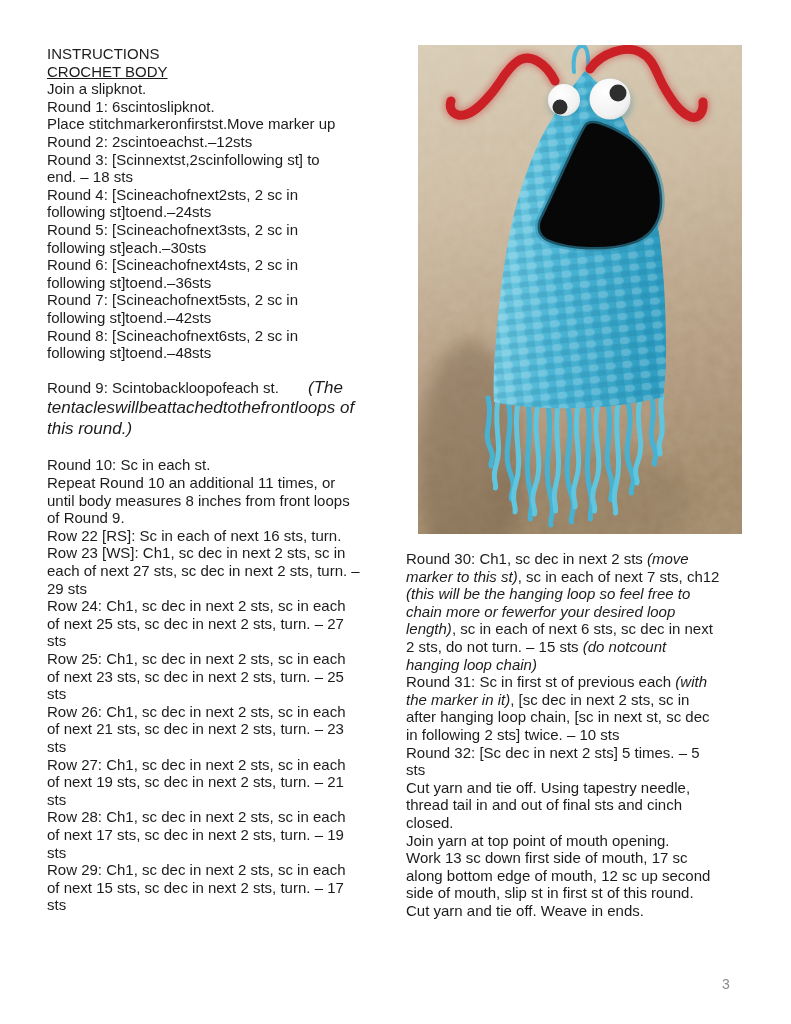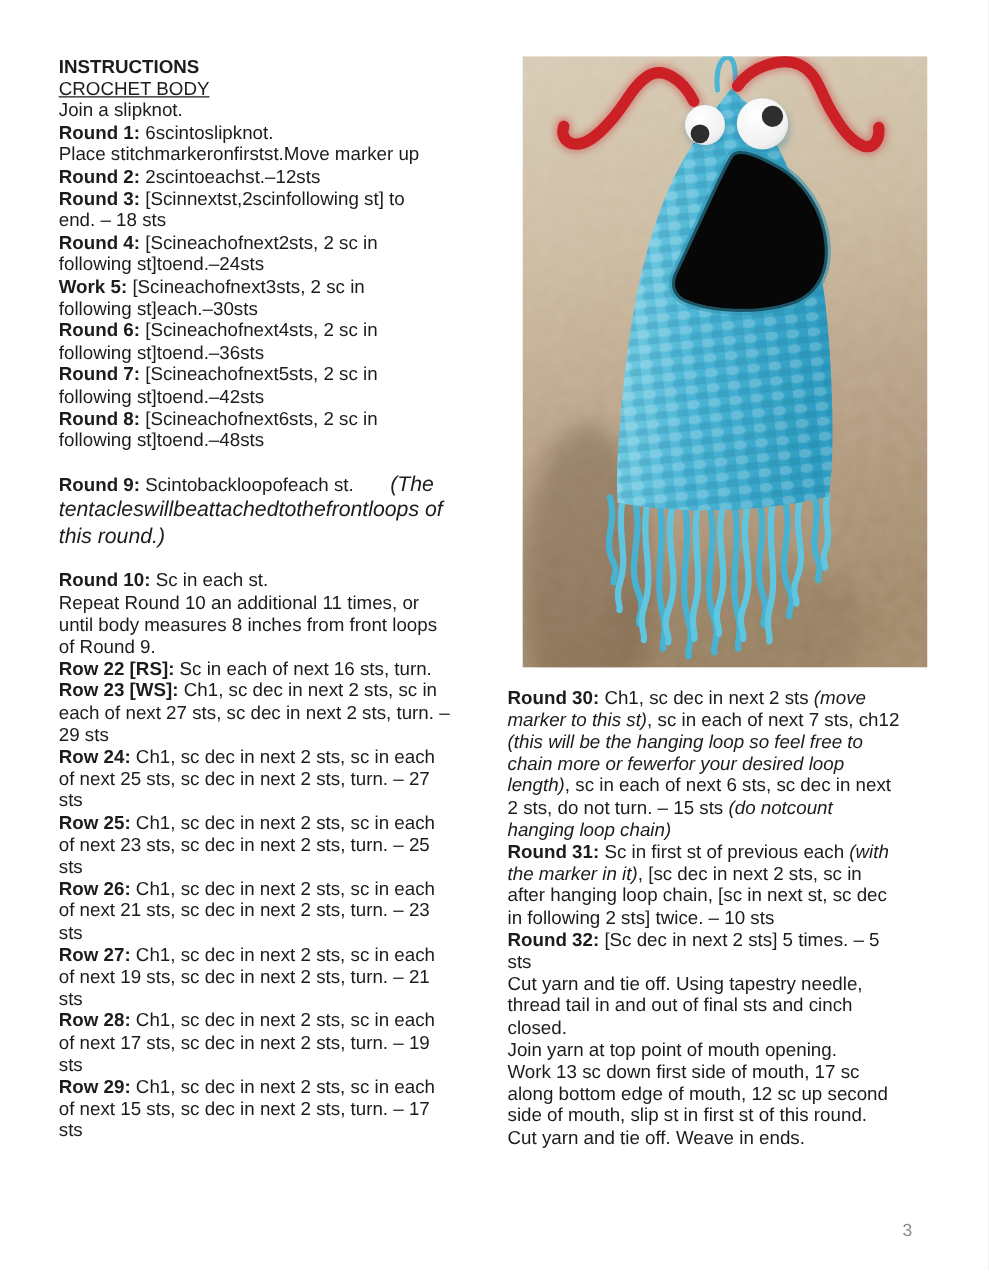--- a/index.html
+++ b/index.html
@@ -4,21 +4,21 @@
 <style>
   html,body{margin:0;padding:0;background:#e8e8e8;}
   .page{
     position:relative;width:791px;height:1024px;background:#ffffff;
     font-family:"Liberation Sans","DejaVu Sans",sans-serif;
     color:#1c1c1c;overflow:hidden;margin:0 auto;
   }
   .col{position:absolute;font-size:15px;}
   .ln{height:17.6px;line-height:17.6px;white-space:pre;}
   .ln span{display:inline;}
-  .b{font-weight:bold;}
+  .b{font-weight:normal;}
   .i{font-style:italic;}
   .u{text-decoration:underline;}
   .L{font-size:17px;}
   #left-col{left:47px;top:45px;width:365px;}
   #right-col{left:406px;top:550px;width:370px;}
   .photo{position:absolute;left:418px;top:45px;width:324px;height:489px;display:block;}
   .page-number{position:absolute;left:708px;top:976px;width:36px;text-align:center;
     font-size:14px;color:#8a8a8a;}
 </style>
 </head>
@@ -30,21 +30,21 @@
       <div class="ln"><span class="b">INSTRUCTIONS</span></div>
       <div class="ln"><span class="u">CROCHET BODY</span></div>
       <div class="ln"><span>Join a slipknot.</span></div>
       <div class="ln"><span class="b">Round 1:</span><span> 6scintoslipknot.</span></div>
       <div class="ln"><span>Place stitchmarkeronfirstst.Move marker up</span></div>
       <div class="ln"><span class="b">Round 2:</span><span> 2scintoeachst.–12sts</span></div>
       <div class="ln"><span class="b">Round 3:</span><span> [Scinnextst,2scinfollowing st] to</span></div>
       <div class="ln"><span>end. – 18 sts</span></div>
       <div class="ln"><span class="b">Round 4:</span><span> [Scineachofnext2sts, 2 sc in</span></div>
       <div class="ln"><span>following st]toend.–24sts</span></div>
-      <div class="ln"><span class="b">Work 5:</span><span> [Scineachofnext3sts, 2 sc in</span></div>
+      <div class="ln"><span class="b">Round 5:</span><span> [Scineachofnext3sts, 2 sc in</span></div>
       <div class="ln"><span>following st]each.–30sts</span></div>
       <div class="ln"><span class="b">Round 6:</span><span> [Scineachofnext4sts, 2 sc in</span></div>
       <div class="ln"><span>following st]toend.–36sts</span></div>
       <div class="ln"><span class="b">Round 7:</span><span> [Scineachofnext5sts, 2 sc in</span></div>
       <div class="ln"><span>following st]toend.–42sts</span></div>
       <div class="ln"><span class="b">Round 8:</span><span> [Scineachofnext6sts, 2 sc in</span></div>
       <div class="ln"><span>following st]toend.–48sts</span></div>
       <div class="ln">&nbsp;</div>
       <div class="ln"><span class="b">Round 9:</span><span> Scintobackloopofeach st.</span><span>       </span><span class="i L">(The</span></div>
       <div class="ln" style="height: 21px; line-height: 21px;"><span class="i L">tentacleswillbeattachedtothefrontloops of</span></div>

